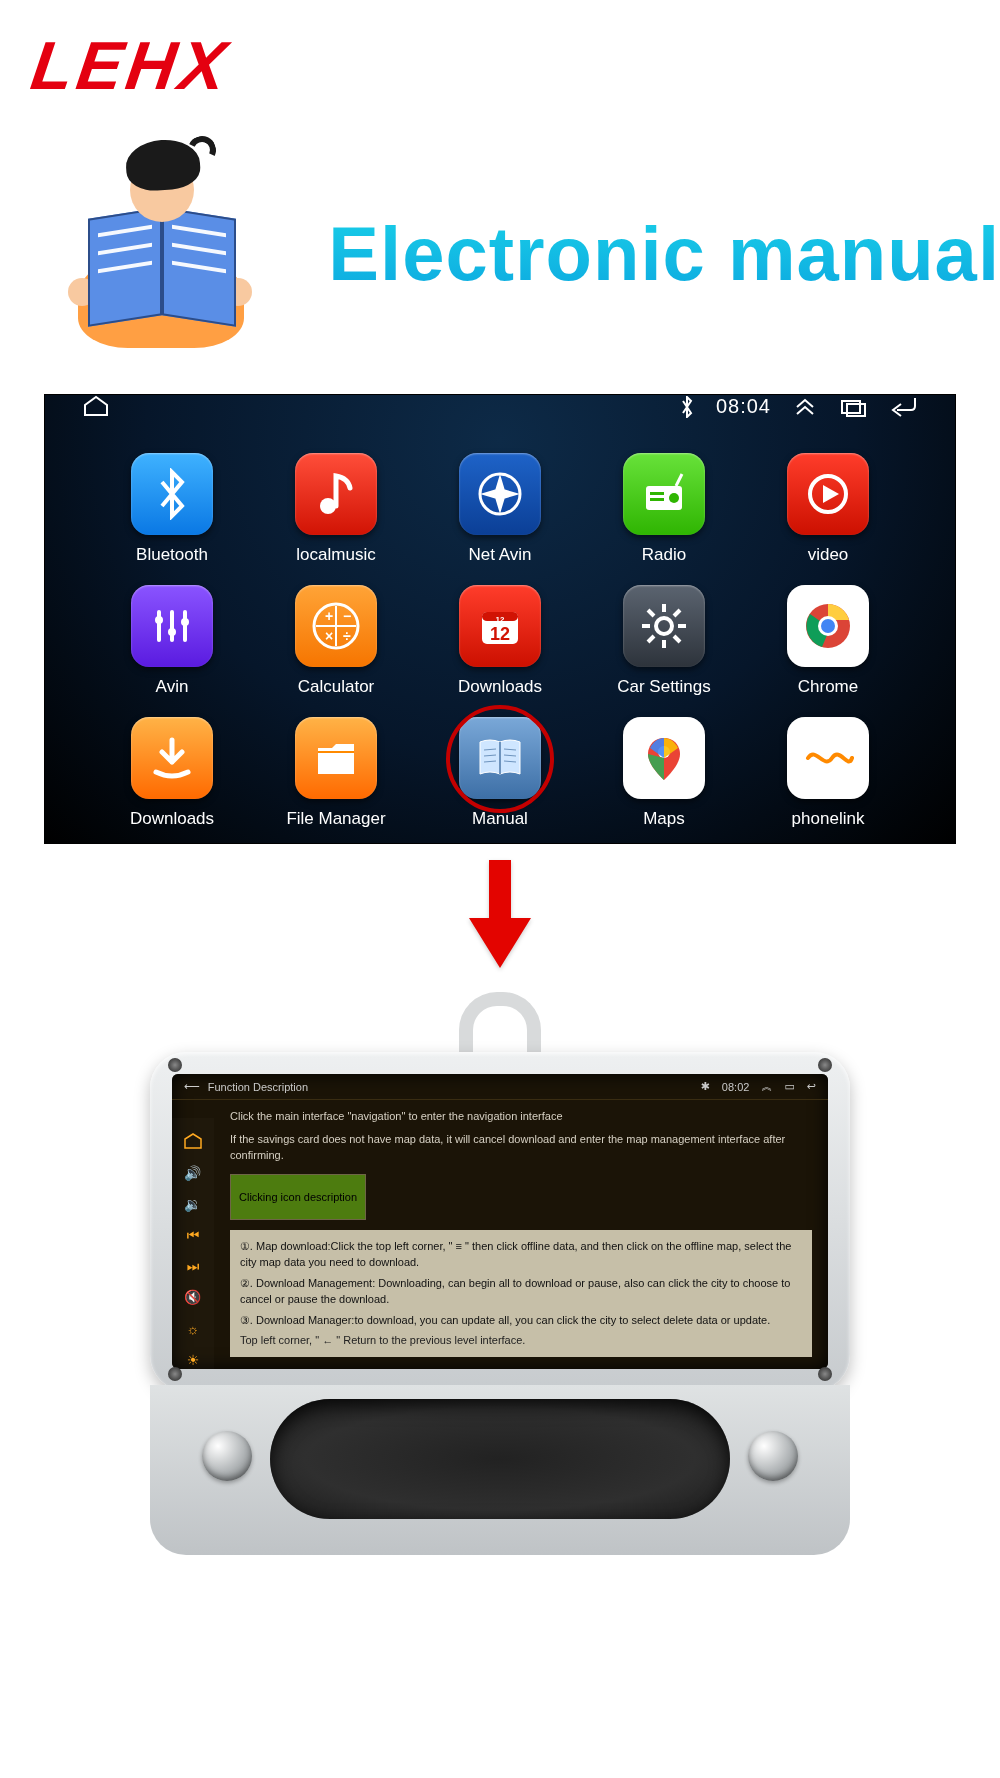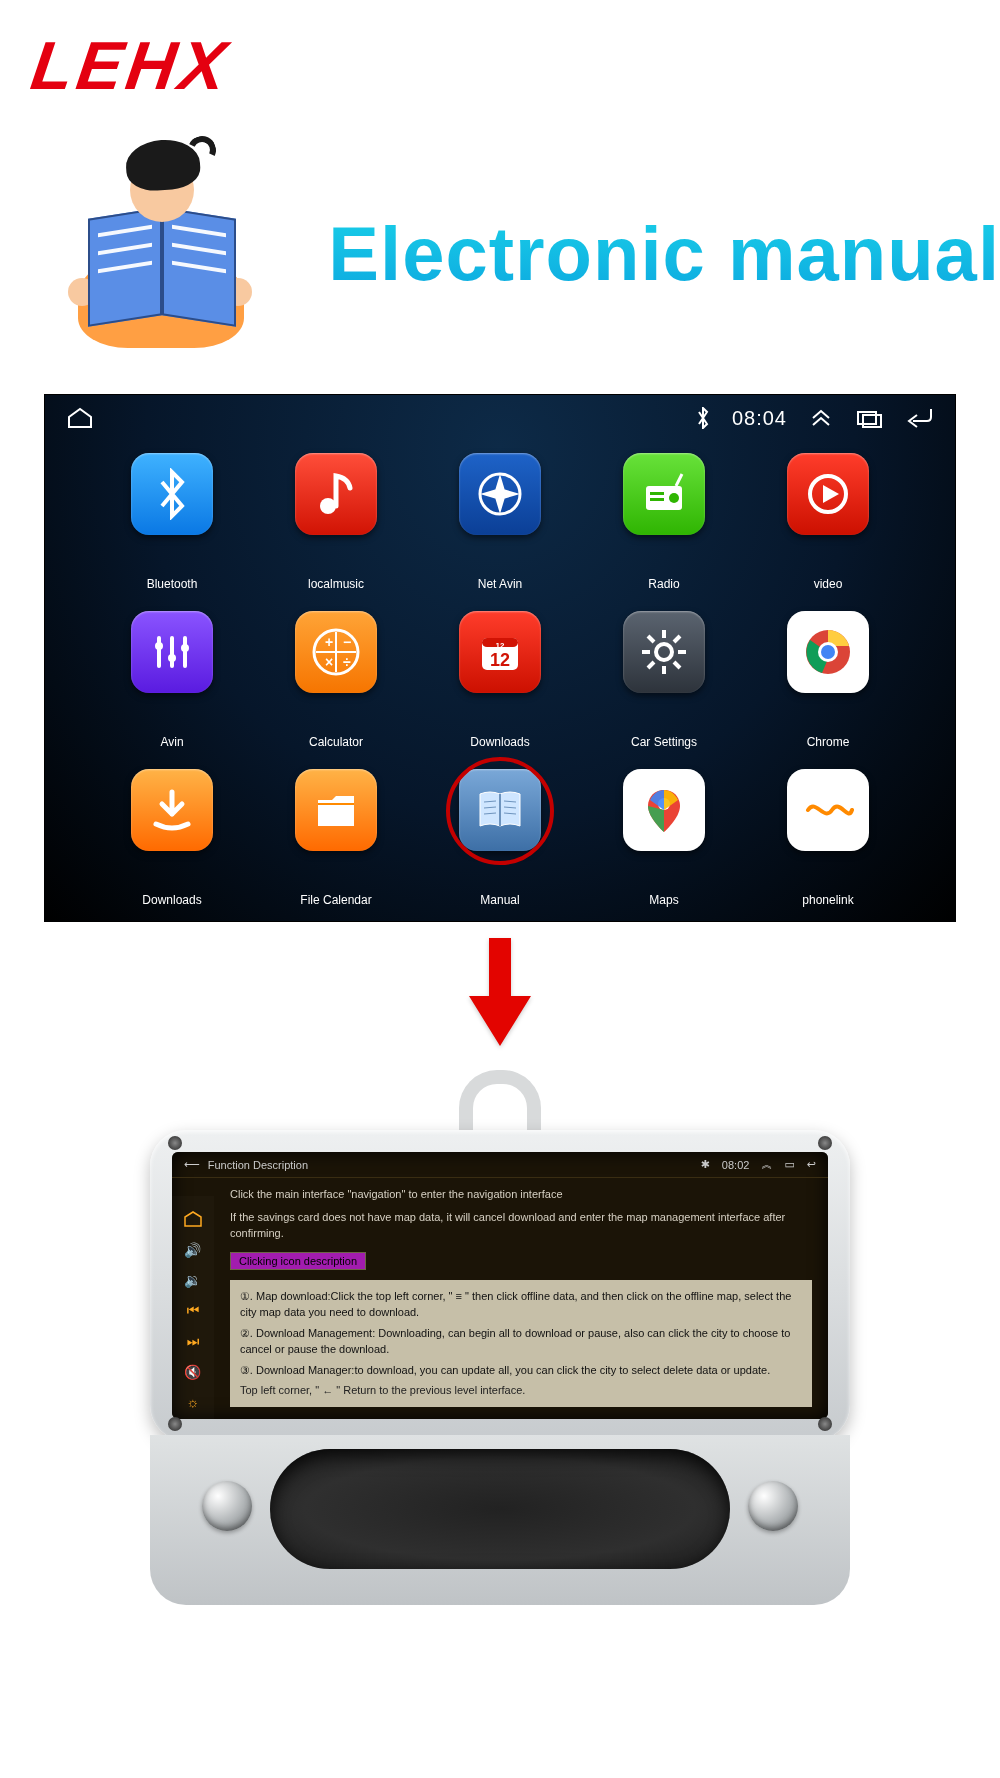--- a/index.html
+++ b/index.html
@@ -20,30 +20,30 @@
   .reader .hand-l { left:8px; } .reader .hand-r { right:8px; }
   .reader .book { position:absolute; top:55px; left:28px; width:148px; height:108px; perspective:300px; }
   .reader .page { position:absolute; top:0; width:74px; height:108px; background:#5a8ee6; border:2px solid #2c4d8a; }
   .reader .page.l { left:0; transform:skewY(-9deg); }
   .reader .page.r { right:0; transform:skewY(9deg); }
   .reader .page .line { height:4px; background:#fff; margin:14px 8px 0; opacity:.95; }
   .title-text { font-size:76px; font-weight:600; background:linear-gradient(180deg,#19cfe8,#0da9e0); -webkit-background-clip:text; background-clip:text; color:transparent; letter-spacing:1px; }
 
   
   .launcher { margin:32px 44px 0; background:radial-gradient(ellipse at 50% 10%,#0d2a47 0%,#06162a 55%,#000 100%); border:1px solid #000; padding-bottom:8px; }
-  .statusbar { height:46px; display:flex; align-items:center; justify-content:space-between; padding:0 22px; color:#fff; font-size:20px; }
+  .statusbar { height:46px; display:flex; align-items:flex-start; justify-content:space-between; padding:0 38px; color:#fff; font-size:20px; }
   .sb-left, .sb-right { display:flex; align-items:center; gap:22px; }
   .sb-icon { display:inline-flex; align-items:center; justify-content:center; }
   .sb-icon svg { stroke:#fff; fill:none; }
   .time { letter-spacing:1px; font-weight:500; }
 
   .apps { display:grid; grid-template-columns:repeat(5,1fr); gap:20px 10px; padding:12px 50px 6px; }
   .app { display:flex; flex-direction:column; align-items:center; gap:10px; position:relative; }
   .ico { width:82px; height:82px; border-radius:18px; display:flex; align-items:center; justify-content:center; box-shadow:0 3px 6px rgba(0,0,0,.5), inset 0 1px 2px rgba(255,255,255,.4); }
-  .app-label { color:#fff; font-size:12px; text-align:center;margin-top:32px; }
+  .app-label { color:#fff; font-size:17px; text-align:center; }
   .highlight-ring { position:absolute; top:-12px; left:50%; transform:translateX(-50%); width:108px; height:108px; border:4px solid #c40000; border-radius:50%; }
 
   
   .arrow-down { display:flex; justify-content:center; margin:16px 0 22px; }
   .arrow-down svg { filter:drop-shadow(0 2px 2px rgba(0,0,0,.2)); }
 
   
   .device-wrap { display:flex; justify-content:center; padding-bottom:40px; }
   .device { width:700px; position:relative; }
   .device .antenna { width:82px; height:60px; border:14px solid #d8dadb; border-bottom:none; border-radius:38px 38px 0 0; margin:0 auto; background:transparent; }
@@ -53,21 +53,21 @@
   .sidebar .sbtn { width:24px; height:24px; display:flex; align-items:center; justify-content:center; color:#ffa921; font-size:14px; }
   .sidebar .sbtn svg { stroke:#ffa921; fill:none; }
 
   .scr-topbar { height:26px; display:flex; align-items:center; justify-content:space-between; padding:0 12px; border-bottom:1px solid #3a2d12; color:#c9c9c9; font-size:11px; }
   .scr-tb-left { display:flex; align-items:center; gap:8px; }
   .scr-tb-right { display:flex; align-items:center; gap:12px; }
 
   .scr-content { margin-left:42px; padding:8px 16px 12px; }
   .sec-title { color:#ff9a1a; font-size:14px; margin:2px 0 8px; }
   .para { color:#d6d0c3; font-size:11px; line-height:1.5; margin-bottom:6px; }
-  .sub-head { display:inline-block; background:#a21caf; color:#000; font-size:11px; padding:2px 8px; margin:4px 0 6px; border:1px solid #6e6546; }
+  .sub-head { display:inline-block; background:#4d7c0f; color:#000; font-size:11px; padding:16px 8px; margin:4px 0 6px; border:1px solid #6e6546; }
   .olist { background:#c6bfa8; color:#111; padding:8px 10px; margin-top:4px; font-size:11px; line-height:1.5; }
   .olist .oi { margin-bottom:4px; }
   .olist .tail { color:#222; }
 
   .dash-bottom { height:170px; margin-top:-6px; background:linear-gradient(180deg,#dfe2e3,#bfc3c6); border-radius:0 0 36px 36px; position:relative; overflow:hidden; }
   .dash-bottom::before { content:""; position:absolute; left:50%; top:14px; transform:translateX(-50%); width:460px; height:120px; background:radial-gradient(ellipse at center,#222 0%,#2f2f2f 60%,#1a1a1a 100%); border-radius:60px; box-shadow:inset 0 6px 18px rgba(0,0,0,.8); }
   .knob { position:absolute; width:50px; height:50px; background:radial-gradient(circle at 32% 30%,#fff,#b0b4b6 55%,#6e7274); border-radius:50%; box-shadow:inset 0 -3px 6px rgba(0,0,0,.4), 0 2px 4px rgba(0,0,0,.3); top:46px; }
   .knob.l { left:52px; } .knob.r { right:52px; }
   .screw { position:absolute; width:14px; height:14px; background:radial-gradient(circle,#888,#222); border-radius:50%; }
   .screw.tl{top:6px;left:18px}.screw.tr{top:6px;right:18px}.screw.bl{bottom:10px;left:18px}.screw.br{bottom:10px;right:18px}
@@ -280,21 +280,21 @@
         </div>
         <div class="app-label">Downloads</div>
       </div>
       <div class="app">
         <div class="ico bg-orange2">
           <svg viewBox="0 0 52 52">
             <path d="M8 16 L22 16 L26 12 L44 12 L44 42 L8 42 Z" fill="#fff"></path>
             <path d="M8 20 L44 20" stroke="#ff8a00" stroke-width="2"></path>
           </svg>
         </div>
-        <div class="app-label">File Calendar</div>
+        <div class="app-label">File Manager</div>
       </div>
       <div class="app">
         <div class="highlight-ring"></div>
         <div class="ico bg-steel">
           <svg viewBox="0 0 52 52">
             <path d="M6 10 Q16 6 26 10 Q36 6 46 10 L46 42 Q36 38 26 42 Q16 38 6 42 Z" fill="#cfe6ff" stroke="#fff" stroke-width="1"></path>
             <line x1="26" y1="10" x2="26" y2="42" stroke="#6d93bd" stroke-width="2"></line>
             <g stroke="#6d93bd" stroke-width="1">
               <line x1="10" y1="18" x2="22" y2="17"></line>
               <line x1="10" y1="24" x2="22" y2="23"></line>

